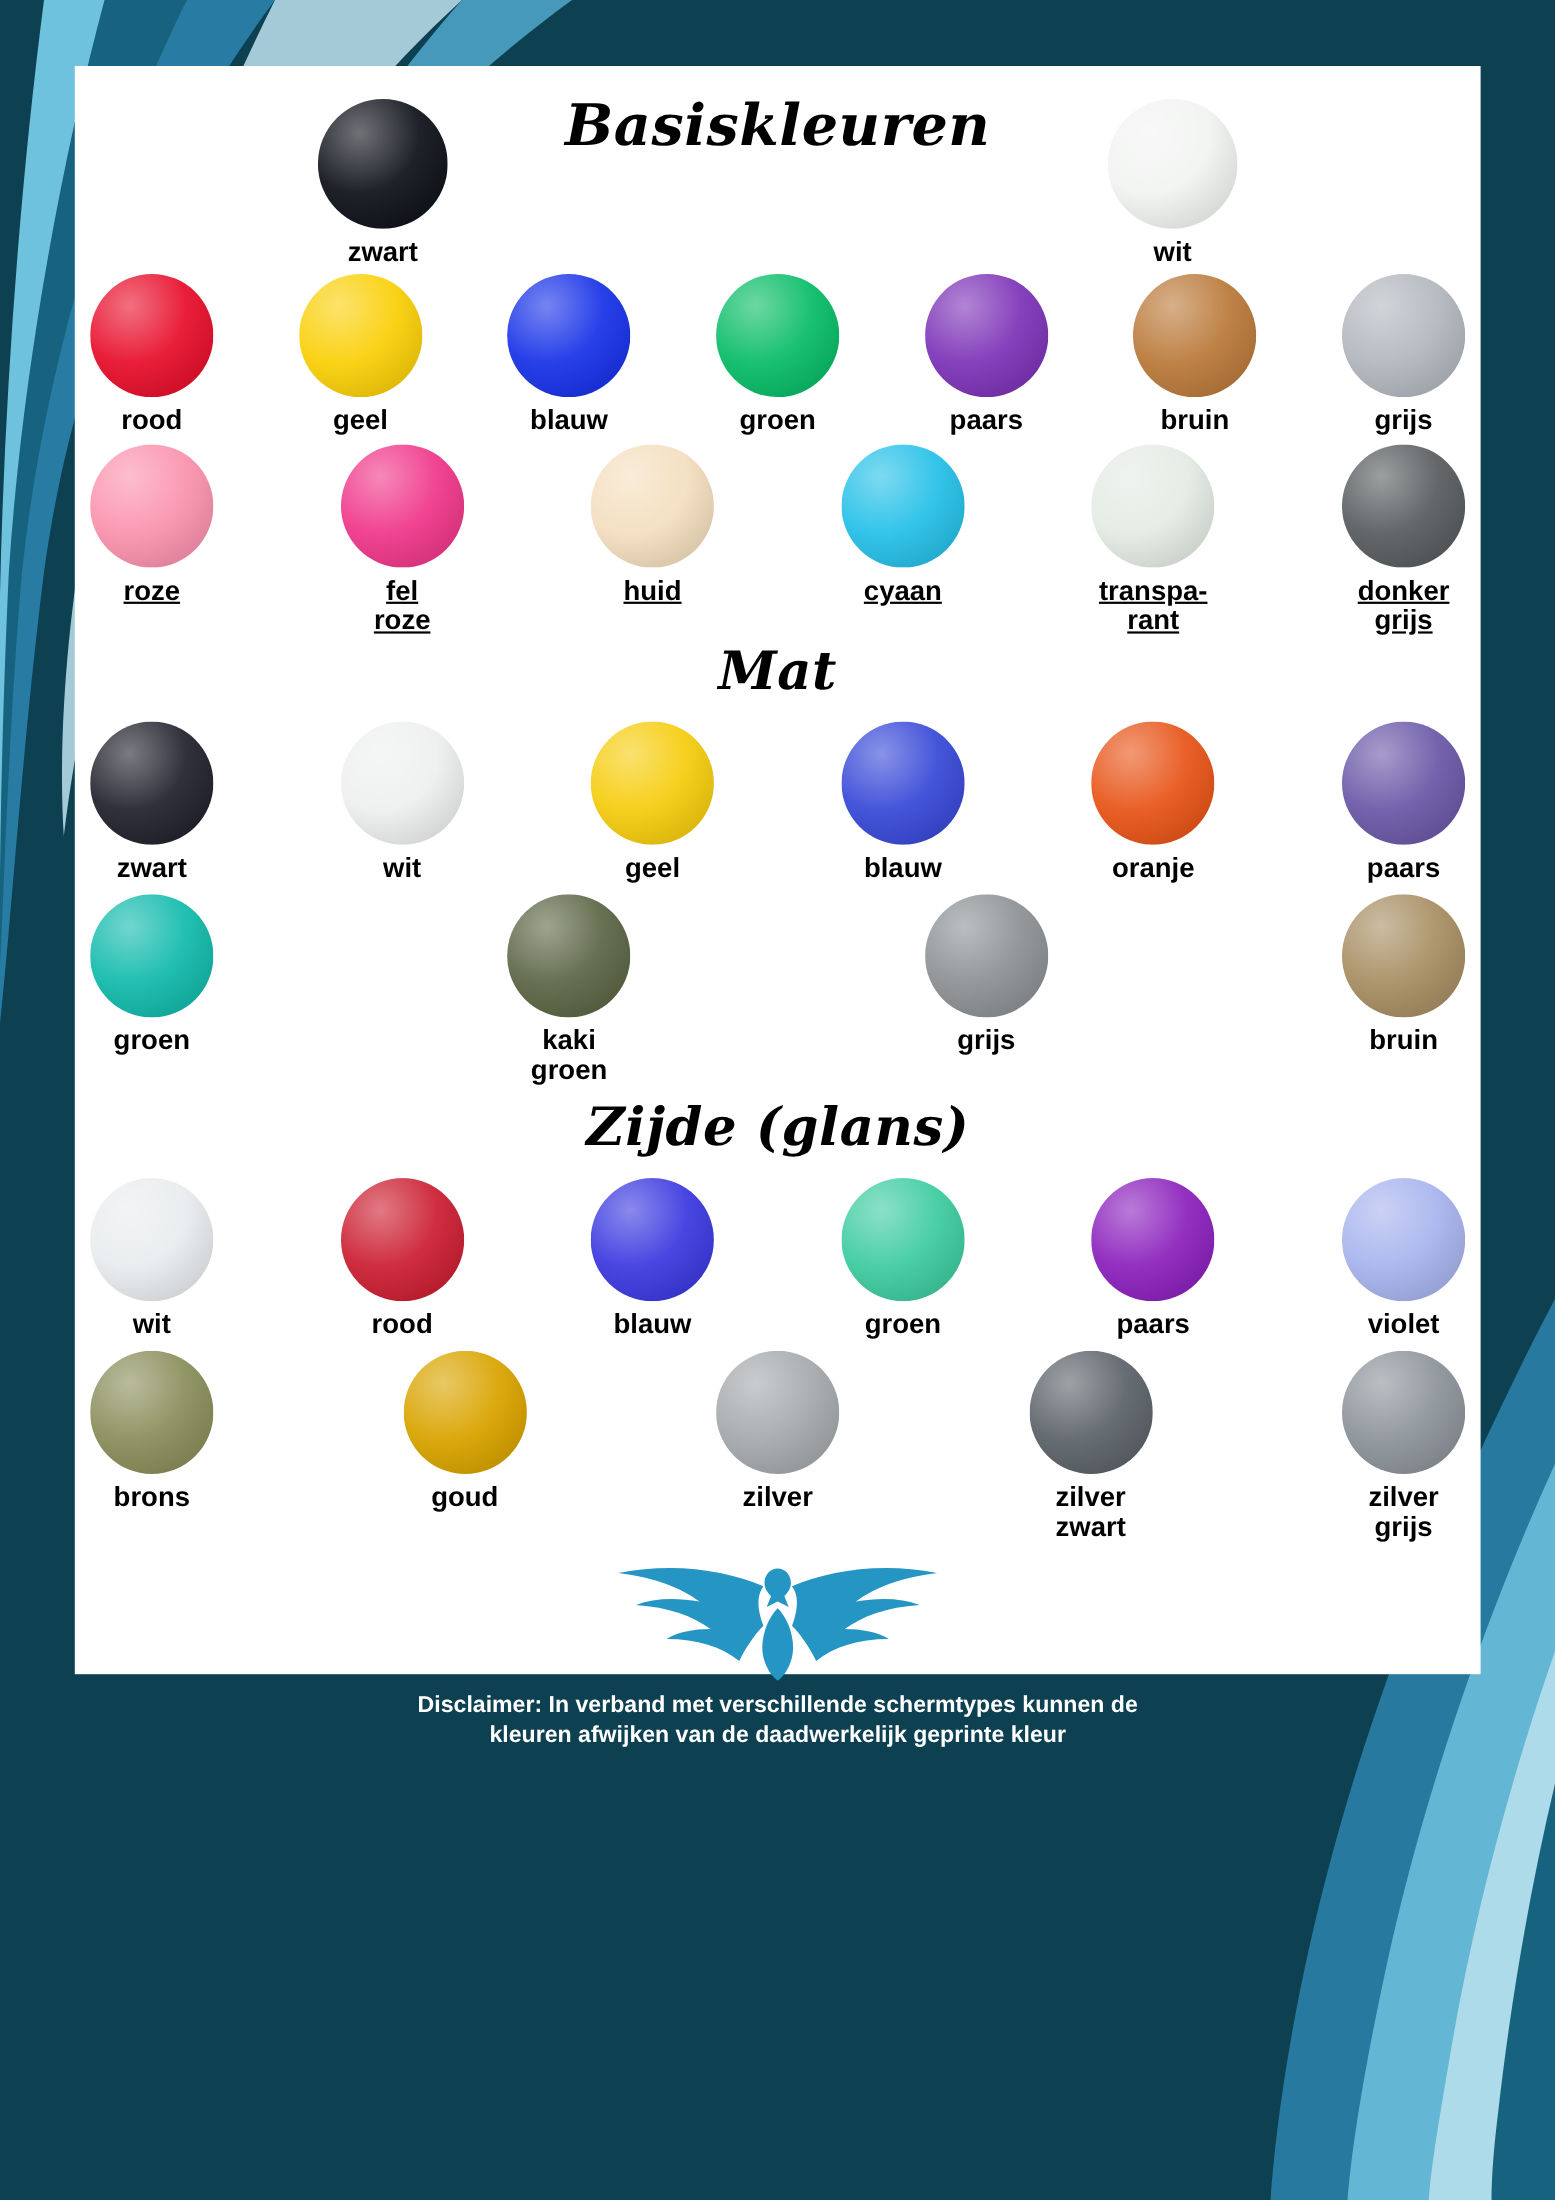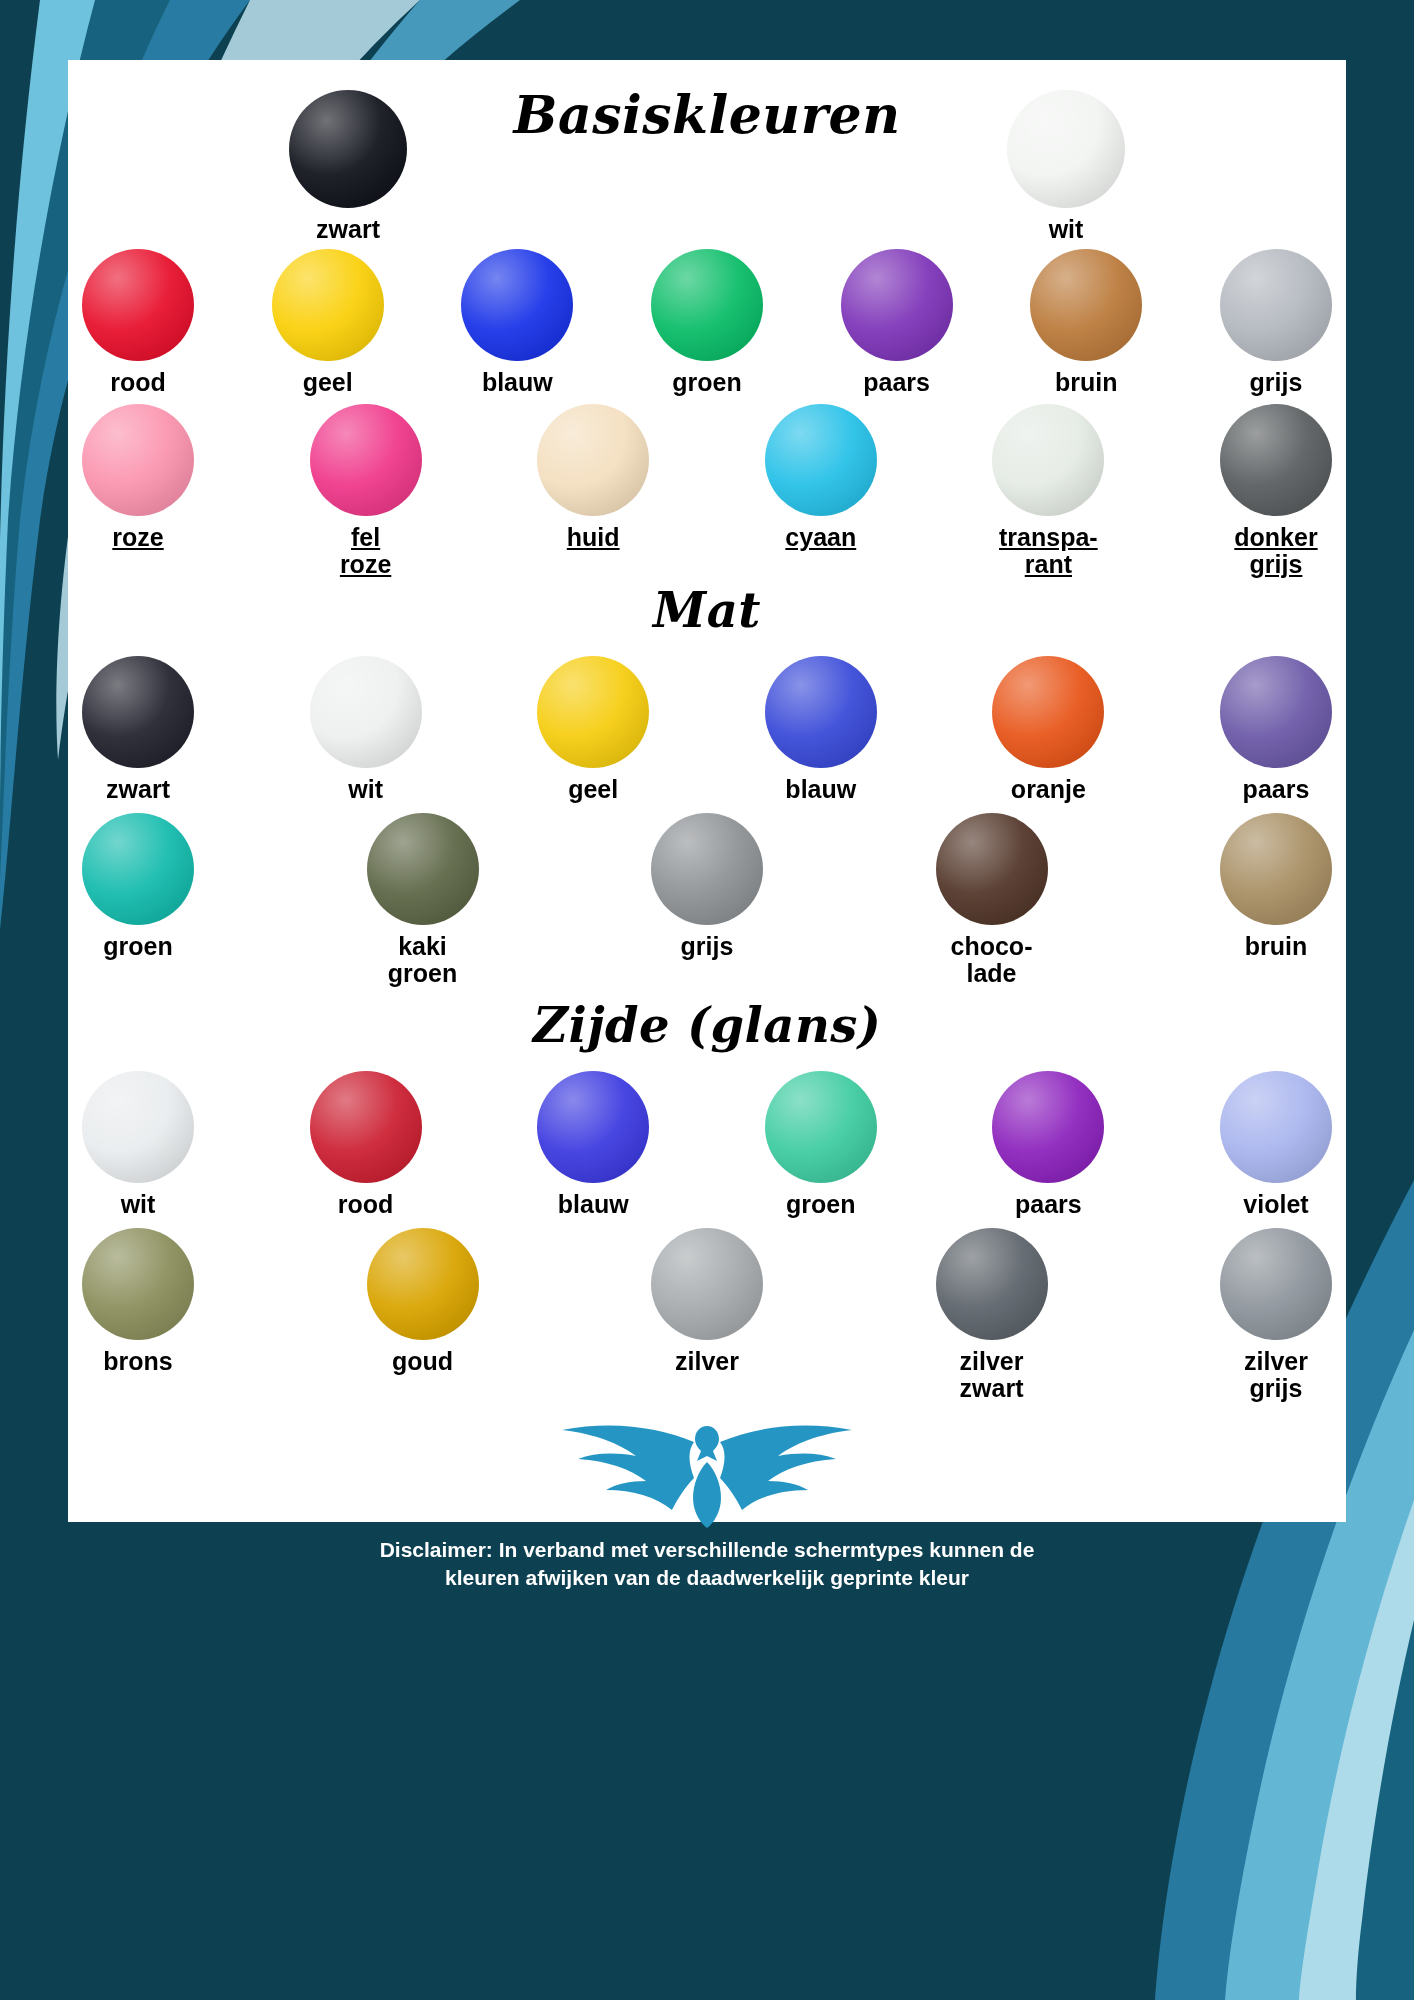--- a/index.html
+++ b/index.html
@@ -254,25 +254,20 @@
       <div class="swatch-item">
           <div class="swatch lg" id="m-1-1" style="background: radial-gradient(circle at 32% 26%, rgba(255, 255, 255, 0.4), rgba(255, 255, 255, 0.06) 46%, rgba(0, 0, 0, 0.1) 78%, rgba(0, 0, 0, 0.22) 100%), rgb(94, 103, 71);"></div>
           <div class="label">kaki
 groen</div>
         </div>
       <div class="swatch-item">
           <div class="swatch lg" id="m-1-2" style="background: radial-gradient(circle at 32% 26%, rgba(255, 255, 255, 0.4), rgba(255, 255, 255, 0.06) 46%, rgba(0, 0, 0, 0.1) 78%, rgba(0, 0, 0, 0.22) 100%), rgb(142, 146, 149);"></div>
           <div class="label">grijs</div>
         </div>
       <div class="swatch-item">
-          <div class="swatch lg" id="m-1-3" style="background: radial-gradient(circle at 32% 26%, rgba(255, 255, 255, 0.4), rgba(255, 255, 255, 0.06) 46%, rgba(0, 0, 0, 0.1) 78%, rgba(0, 0, 0, 0.22) 100%), rgb(83, 55, 42);"></div>
-          <div class="label">choco-
-lade</div>
-        </div>
-      <div class="swatch-item">
           <div class="swatch lg" id="m-1-4" style="background: radial-gradient(circle at 32% 26%, rgba(255, 255, 255, 0.4), rgba(255, 255, 255, 0.06) 46%, rgba(0, 0, 0, 0.1) 78%, rgba(0, 0, 0, 0.22) 100%), rgb(168, 143, 100);"></div>
           <div class="label">bruin</div>
         </div>
     </div>
   </div>
 
   <div class="section">
     <h2 class="section-title title-zijde">Zijde (glans)</h2>
 
     <div class="row row-zijde-1">

